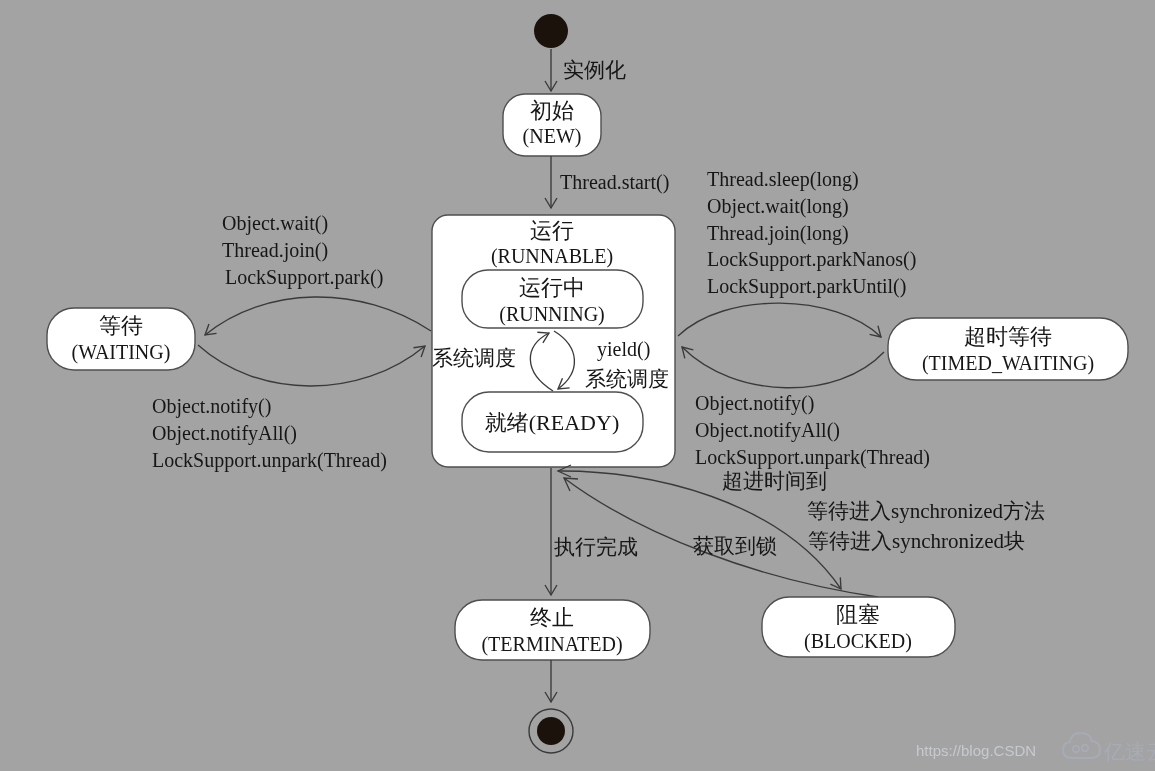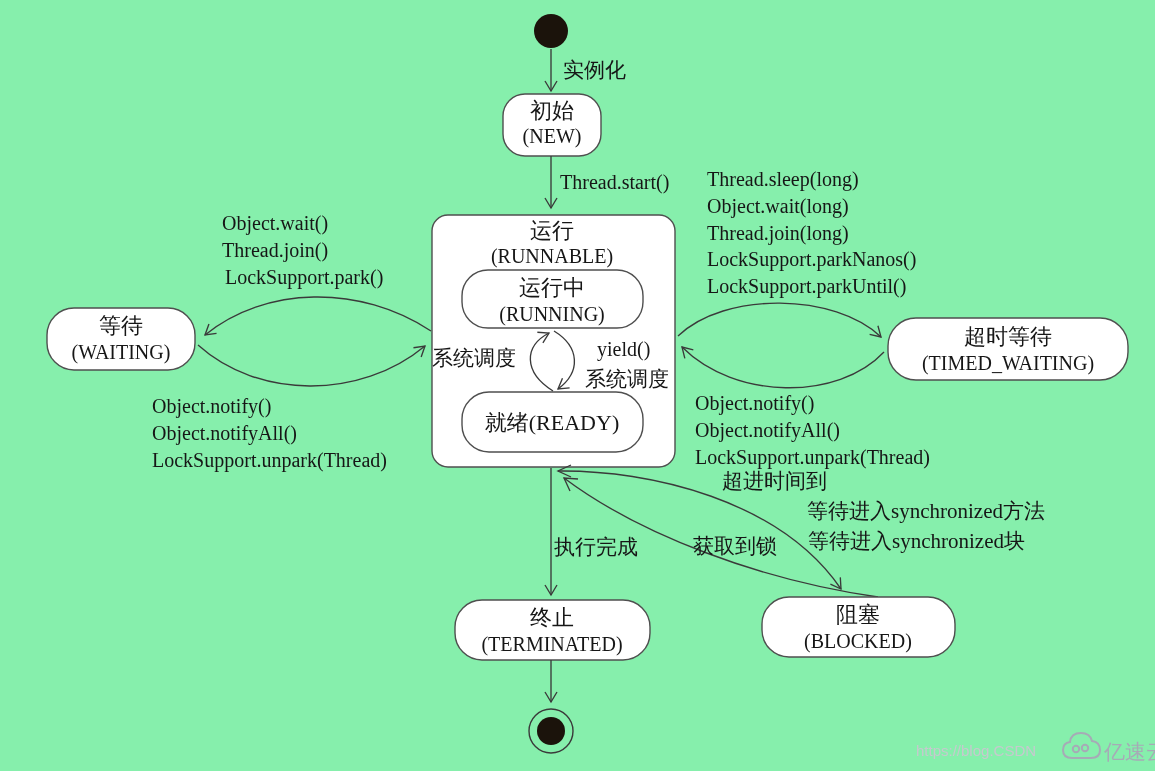--- a/index.html
+++ b/index.html
@@ -1,16 +1,16 @@
 <!DOCTYPE html>
 <html><head>
 <meta charset="utf-8">
 <style>
   html,body{margin:0;padding:0;background:#fff;}
-  .stage{position:relative;width:1155px;height:771px;background:#86efac;overflow:hidden;}
+  .stage{position:relative;width:1155px;height:771px;background:#a3a3a3;overflow:hidden;}
   svg{display:block;}
   .state{fill:#ffffff;stroke:#4f4f4f;stroke-width:1.4;}
   .outer{fill:#ffffff;stroke:#4f4f4f;stroke-width:1.4;}
   .arrow{fill:none;stroke:#3a3a3a;stroke-width:1.35;}
   .dot{fill:#1b130b;}
   .ring{fill:none;stroke:#3a3a3a;stroke-width:1.4;}
   text{fill:#161616;font-family:"Liberation Serif","DejaVu Serif",serif;}
   .cn{font-size:22px;}
   .en{font-size:20px;}
   .m{font-size:20px;}

